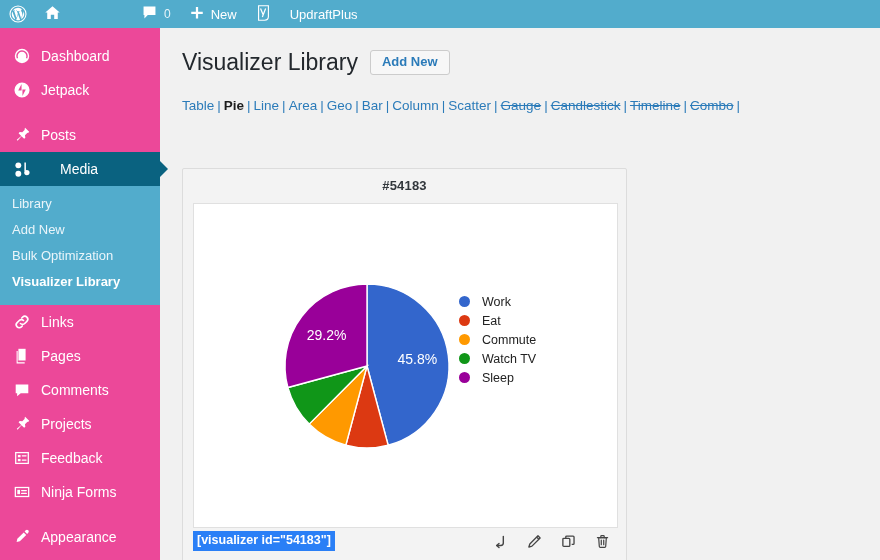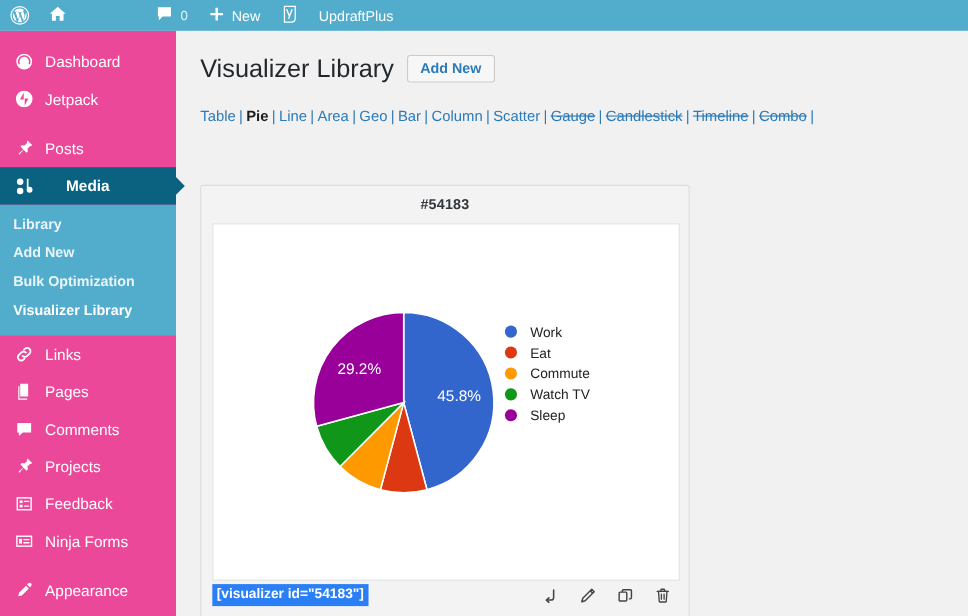--- a/index.html
+++ b/index.html
@@ -53,40 +53,39 @@
   }
   .menu-item .ic {
     width: 20px; height: 20px;
     display: flex; align-items: center; justify-content: center;
     flex: 0 0 20px;
   }
   .menu-item .lbl { font-size: 14px; line-height: 1; }
   .menu-item.gap-top { margin-top: 11px; }
   .menu-item.current {
     background: #0a6280;
-    font-weight: 700;
+    font-weight: 400;
     gap: 28px;
   }
   .menu-item.current::after {
     content: "";
     position: absolute; right: -8px; top: 50%;
     margin-top: -8px;
     border-style: solid;
     border-width: 8px 0 8px 8px;
     border-color: transparent transparent transparent #0a6280;
   }
   .submenu { background: #52accc; padding: 5px 0 10px 0; }
   .submenu .sub-item {
     display: block;
     padding: 4px 0 4px 12px;
     font-size: 13px;
     color: #eaf5fa;
     cursor: pointer;
     line-height: 18px;
-    font-weight: bold;
   }
   .submenu .sub-item.current { color: #fff; font-weight: bold; }
 
   
   #main {
     position: absolute; top: 28px; left: 160px;
     width: 720px; height: 532px;
     background: #f1f1f1;
     overflow: hidden;
   }

